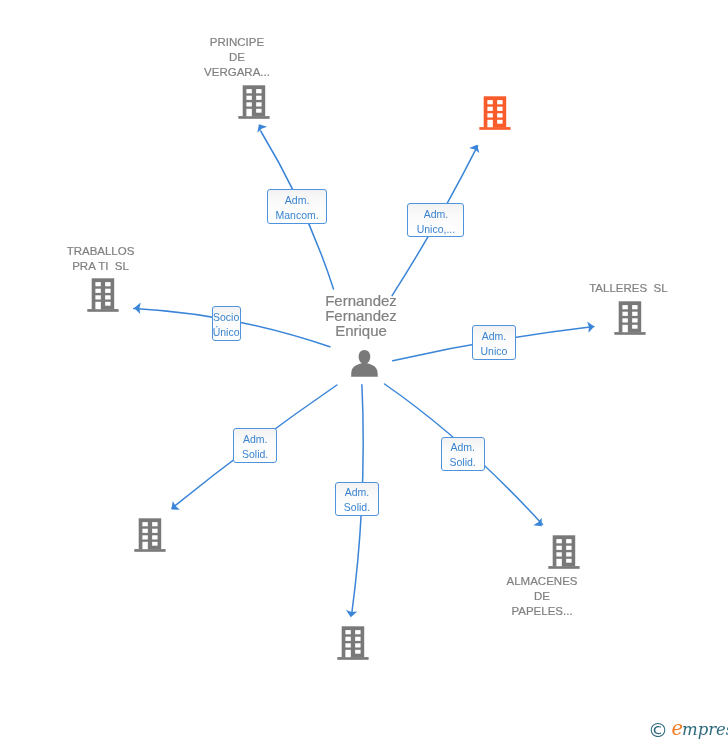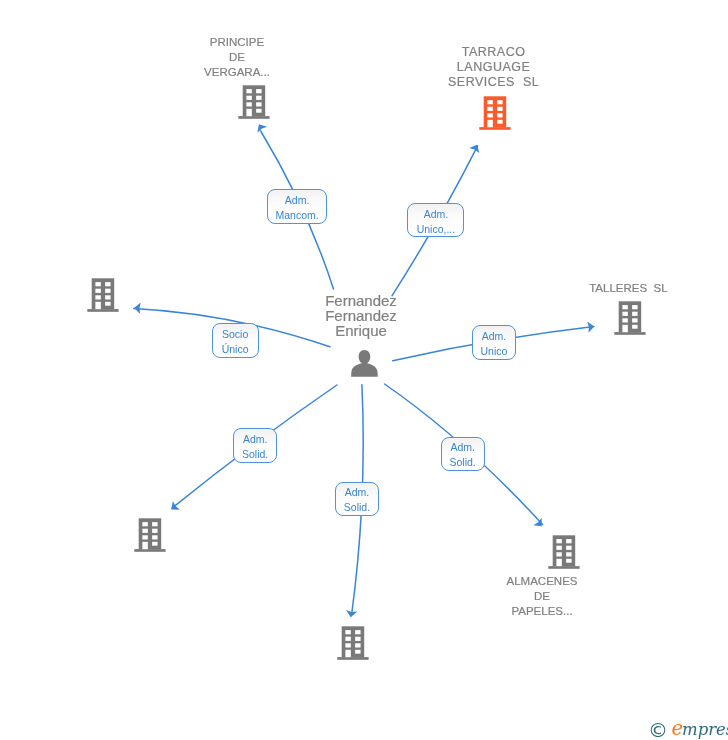--- a/index.html
+++ b/index.html
@@ -5,21 +5,21 @@
 <style>
   html,body{margin:0;padding:0;background:#ffffff;}
   body{width:728px;height:740px;font-family:"Liberation Sans",sans-serif;overflow:hidden;
        -webkit-font-smoothing:antialiased;}
   #stage{position:relative;width:728px;height:740px;background:#fff;}
   svg.edges{position:absolute;left:0;top:0;}
   .node-label{position:absolute;text-align:center;color:#808080;font-size:11.5px;
     line-height:15px;white-space:pre-wrap;-webkit-text-stroke:0.2px #808080;}
   .node-label.big{font-size:12.5px;letter-spacing:0.5px;}
   .icon{position:absolute;}
-  .edge-label{position:absolute;border:1.4px solid #4e93db;border-radius:8px;
+  .edge-label{position:absolute;border:1.4px solid #4e93db;border-radius:3px;
     background:linear-gradient(180deg,#f2f2f2 0%,#fbfbfb 40%,#ffffff 100%);color:#3a84cf;
     font-size:10.5px;line-height:15.4px;text-align:center;white-space:pre-wrap;
     box-sizing:border-box;display:flex;align-items:center;justify-content:center;padding-top:3.2px;}
   .logo{position:absolute;white-space:nowrap;}
   .logo span{position:absolute;}
 </style>
 </head>
 <body>
 
 <div id="stage">
@@ -72,40 +72,39 @@
         <rect x="18.13" y="4.1" width="5.45" height="4.2"></rect>
       <rect x="8.38" y="10.7" width="5.45" height="4.2"></rect>
         <rect x="18.13" y="10.7" width="5.45" height="4.2"></rect>
       <rect x="8.38" y="17.3" width="5.45" height="4.2"></rect>
         <rect x="18.13" y="17.3" width="5.45" height="4.2"></rect>
       <rect x="8.38" y="23.8" width="5.45" height="7.4"></rect>
         <rect x="18.13" y="23.8" width="5.45" height="3.9"></rect>
       </g>
   </svg>
 
-  <div class="node-label big" style="left:433.6px;top:45.0px;width:120px;">TARRACO
-LANGUAGE
-SERVICES  SL</div>
   <svg class="icon" style="left:479.4px;top:96.2px;width:32px;height:34px" viewBox="0 0 32 34">
     <g fill="#fa5b2a">
         <rect x="0.3" y="31.1" width="31.3" height="2.7"></rect>
         <rect x="4.7" y="0.3" width="22.5" height="30.9"></rect>
       </g>
     <g fill="#ffffff">
       <rect x="8.38" y="4.1" width="5.45" height="4.2"></rect>
         <rect x="18.13" y="4.1" width="5.45" height="4.2"></rect>
       <rect x="8.38" y="10.7" width="5.45" height="4.2"></rect>
         <rect x="18.13" y="10.7" width="5.45" height="4.2"></rect>
       <rect x="8.38" y="17.3" width="5.45" height="4.2"></rect>
         <rect x="18.13" y="17.3" width="5.45" height="4.2"></rect>
       <rect x="8.38" y="23.8" width="5.45" height="7.4"></rect>
         <rect x="18.13" y="23.8" width="5.45" height="3.9"></rect>
       </g>
   </svg>
 
+  <div class="node-label" style="left:40.5px;top:244.2px;width:120px;">TRABALLOS
+PRA TI  SL</div>
   <svg class="icon" style="left:86.5px;top:278.2px;width:32px;height:34px" viewBox="0 0 32 34">
     <g fill="#797979">
         <rect x="0.3" y="31.1" width="31.3" height="2.7"></rect>
         <rect x="4.7" y="0.3" width="22.5" height="30.9"></rect>
       </g>
     <g fill="#ffffff">
       <rect x="8.38" y="4.1" width="5.45" height="4.2"></rect>
         <rect x="18.13" y="4.1" width="5.45" height="4.2"></rect>
       <rect x="8.38" y="10.7" width="5.45" height="4.2"></rect>
         <rect x="18.13" y="10.7" width="5.45" height="4.2"></rect>
@@ -192,21 +191,21 @@
 Fernandez
 Enrique</div>
   <svg class="icon" style="left:350px;top:349px;width:29px;height:29px" viewBox="0 0 29 29">
     <path fill="#797979" d="M14.45 1.05 C11.1 1.05 8.62 3.85 8.62 7.5 C8.62 10.1 9.5 12.3 10.9 13.5 C11.5 14.0 11.6 14.3 11.6 14.6 L11.6 14.2 C4.26 16.5 1.97 18.5 1.35 23.0 L1.1 27.75 L27.8 27.75 L27.55 23.0 C26.93 18.5 24.64 16.5 17.3 14.2 L17.3 14.6 C17.3 14.3 17.4 14.0 18.0 13.5 C19.4 12.3 20.28 10.1 20.28 7.5 C20.28 3.85 17.8 1.05 14.45 1.05 Z"></path>
   </svg>
 
   <div class="edge-label" style="left:267.3px;top:189.4px;width:59.6px;height:34.2px;">Adm.
 Mancom.</div>
   <div class="edge-label" style="left:407.3px;top:203.4px;width:57.2px;height:34.1px;">Adm.
 Unico,...</div>
-  <div class="edge-label" style="left:211.6px;top:323px;width:47px;height:34.8px;">Socio
+  <div class="edge-label" style="left:211.6px;top:306px;width:29px;height:34.8px;">Socio
 Único</div>
   <div class="edge-label" style="left:472.1px;top:325.4px;width:43.7px;height:34.3px;">Adm.
 Unico</div>
   <div class="edge-label" style="left:233.2px;top:428.4px;width:43.9px;height:34.2px;">Adm.
 Solid.</div>
   <div class="edge-label" style="left:335px;top:481.9px;width:44px;height:34px;">Adm.
 Solid.</div>
   <div class="edge-label" style="left:440.7px;top:436.9px;width:43.9px;height:34px;">Adm.
 Solid.</div>
 

